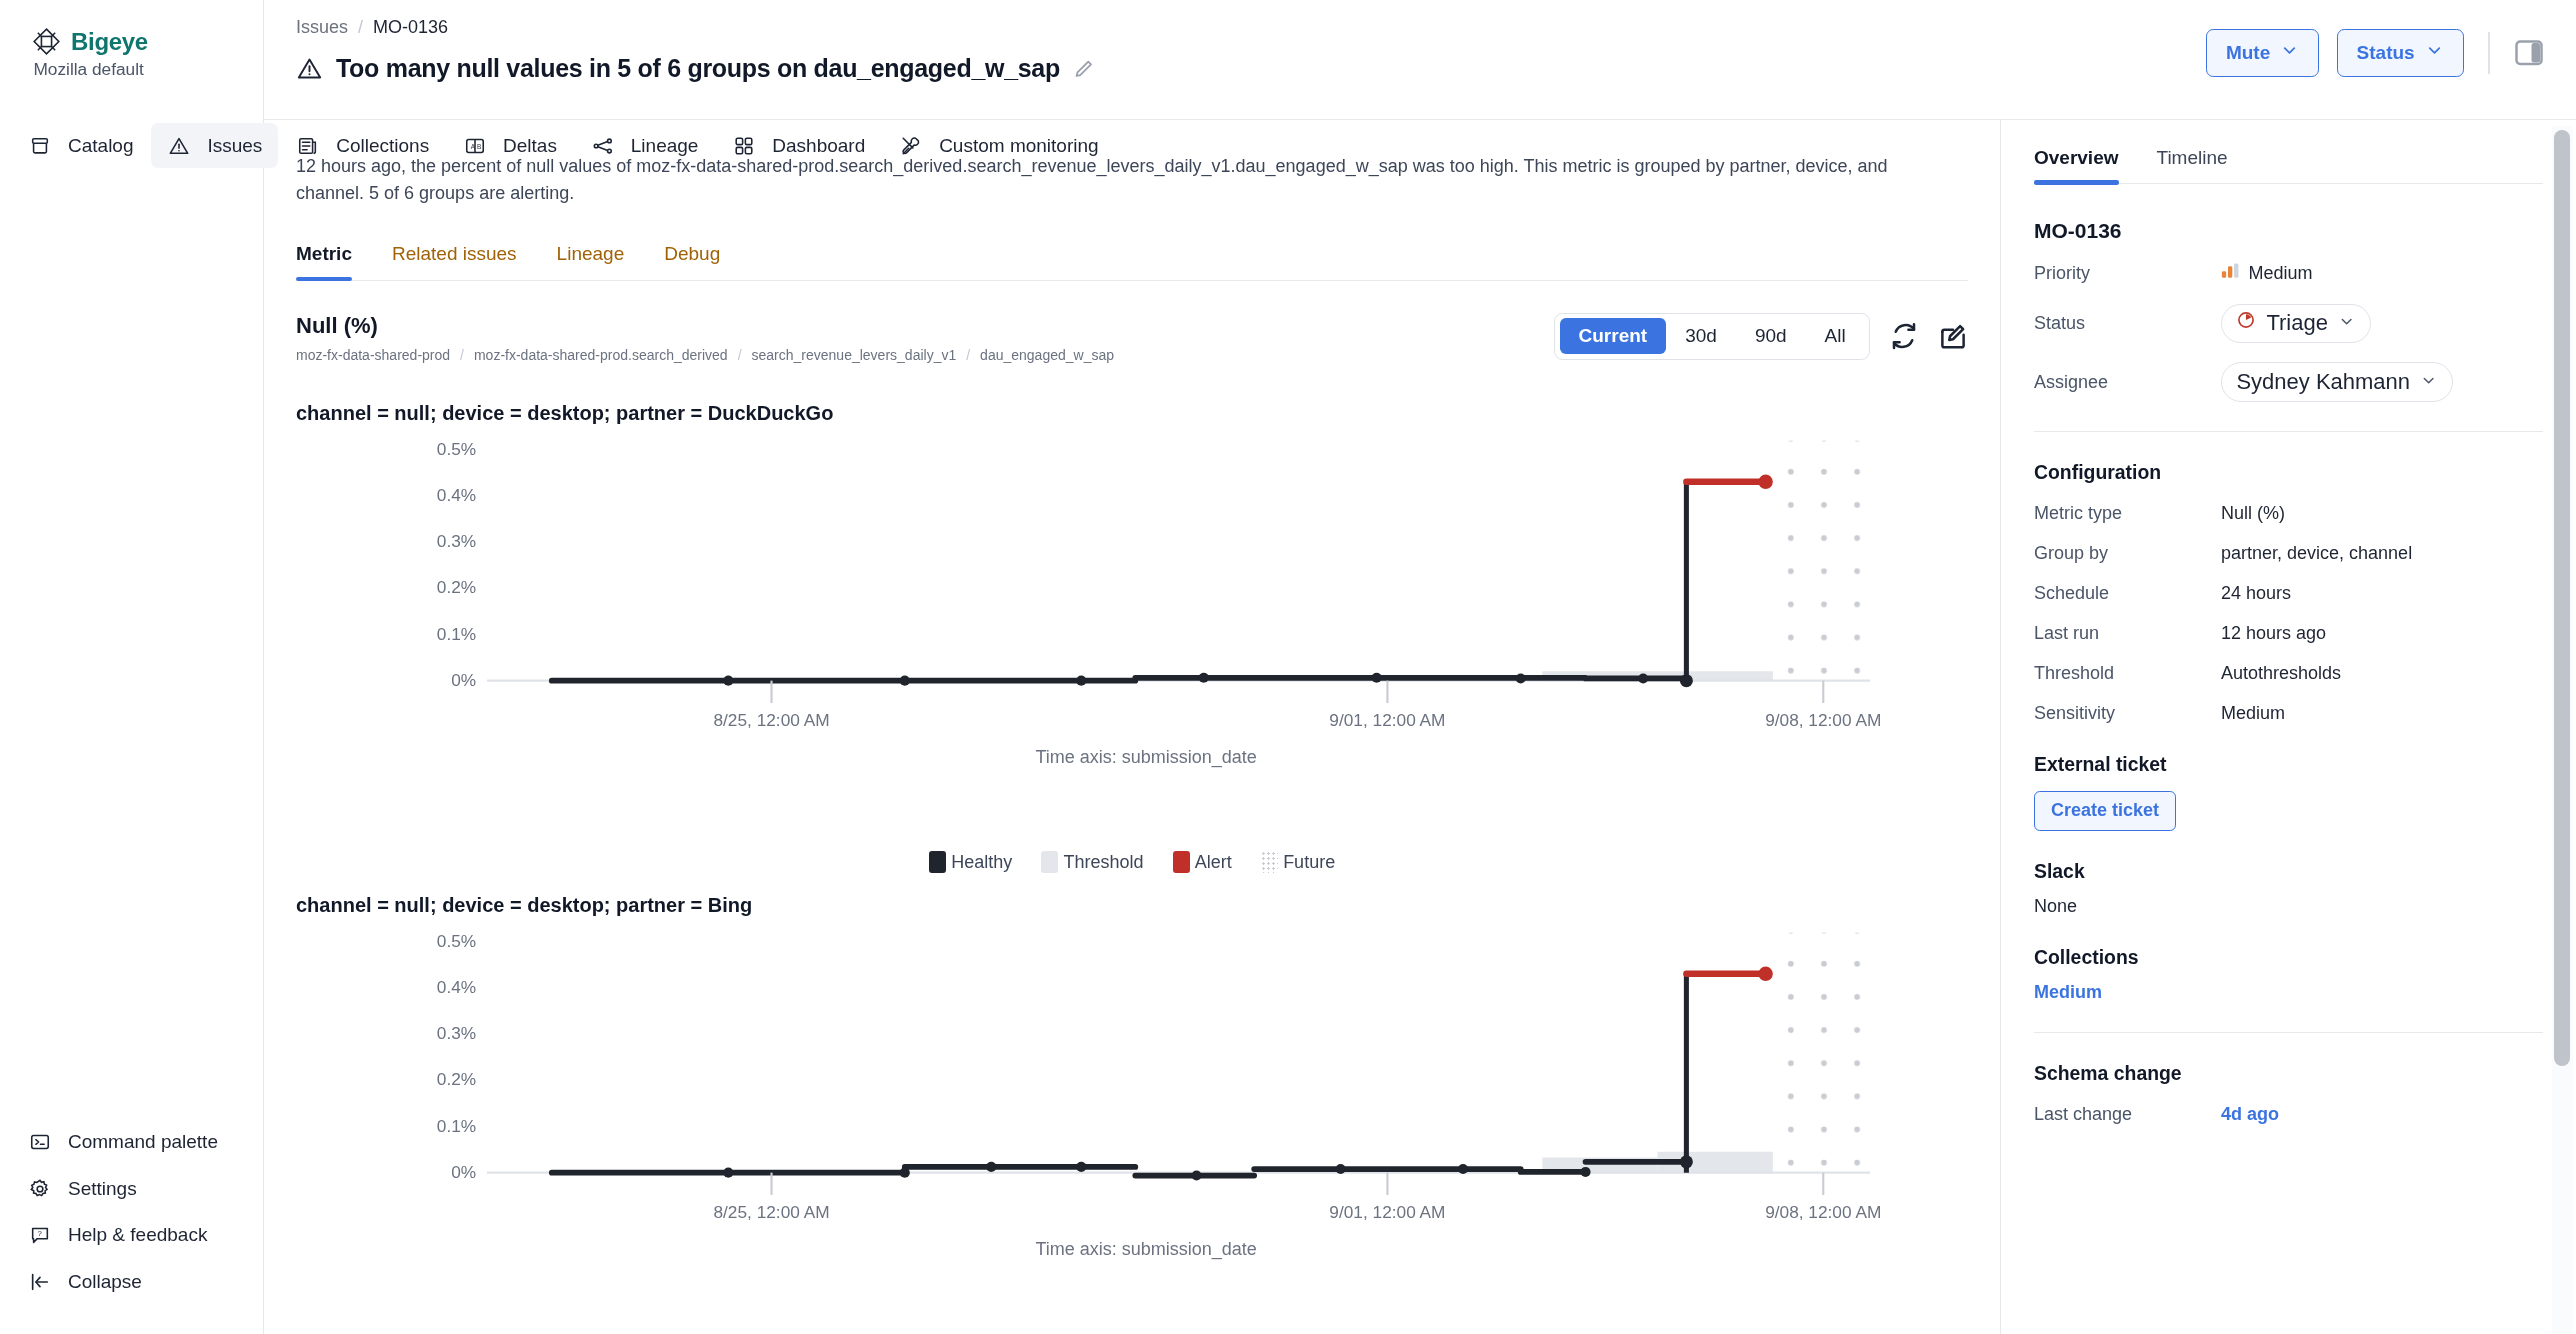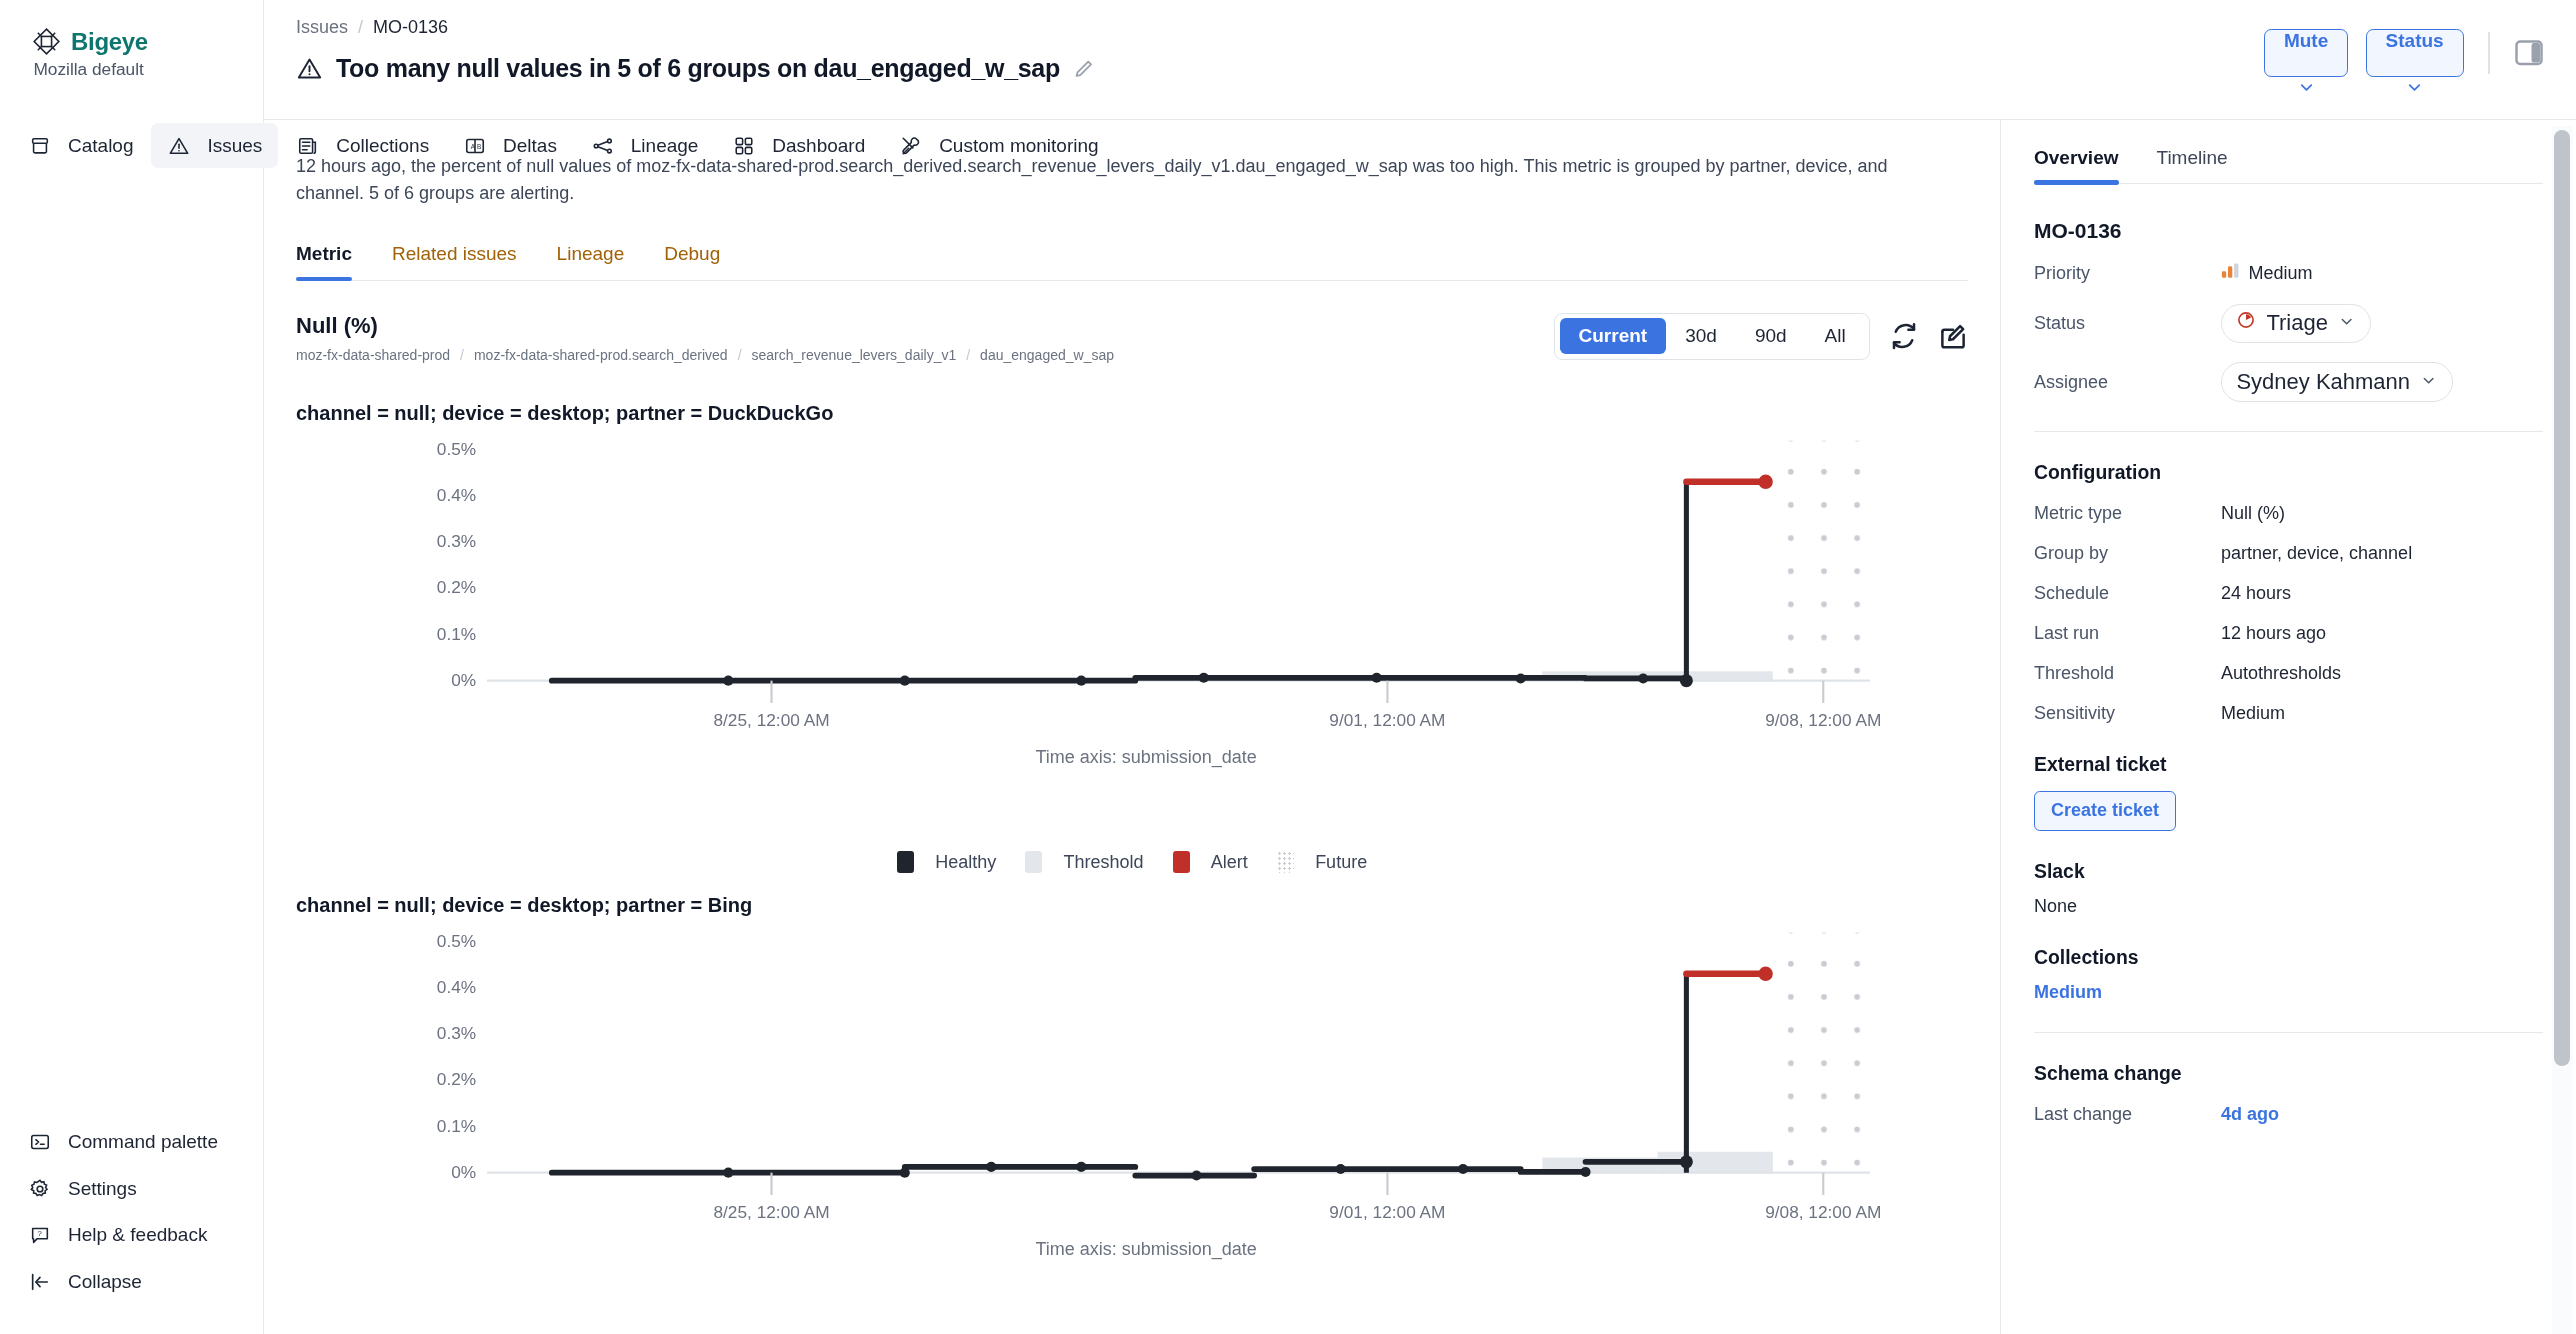--- a/index.html
+++ b/index.html
@@ -53,25 +53,25 @@
   .crumb-link { color: #6b7280; cursor: pointer; }
   .crumb-sep { color: #c3c8d0; }
   .crumb-cur { color: #1d2433; }
   .title-row { display: flex; align-items: center; gap: 13px; margin-top: 16px; }
   .title-warn { width: 27px; height: 27px; flex:0 0 27px; }
   .page-title { font-size: 25px; font-weight: 700; letter-spacing: -0.3px; color: #111827; }
   .title-edit { width: 21.6px; height: 21.6px; flex:0 0 21.6px; cursor: pointer; }
 
   .topbar-actions { display: flex; align-items: center; gap: 17.3px; padding-top: 11.5px; }
   .btn-outline {
-    display: flex; align-items: center; gap: 26px;
+    display: flex; align-items: center; gap: 10px;
     height: 48px; padding: 0 19px;
     border: 1.4px solid #3b74e0; border-radius: 7.2px;
     background: #f2f6fe; color: #3b74e0;
-    font-size: 19px; font-weight: 700; cursor: pointer; flex-direction: column;
+    font-size: 19px; font-weight: 700; cursor: pointer;
   }
   .vsep { width: 1.4px; height: 42px; background: #dfe3e8; margin: 0 7.2px; }
   .panel-toggle { width: 30px; height: 27px; cursor: pointer; }
 
   .content { flex: 1 1 auto; display: flex; min-height: 0; }
 
   
   .center { flex: 1 1 auto; min-width: 0; overflow: hidden; position: relative; }
   .center-inner { padding: 33px 32px 0 32px; }
   .desc { font-size: 18px; line-height: 1.48; color: #3d4658; max-width: 1657px; }
@@ -103,21 +103,21 @@
     font-size: 19px; padding: 7.2px 19px; border-radius: 5.8px; cursor: pointer; color: #1d2433;
   }
   .seg-btn.active { background: #3b74e0; color: #fff; font-weight: 700; }
   .icon-btn { width: 30px; height: 30px; cursor: pointer; }
 
   .charts { margin-top: 39px; }
   .chart-block { margin-bottom: 21.6px; }
   .chart-caption { font-size: 20px; font-weight: 700; color: #111827; margin-bottom: 10px; }
   .chart-svg { display: block; width: 1657px; height: 389px; }
   .legend { display: flex; justify-content: center; align-items: center; gap: 29px; margin-top: 27px; font-size: 18px; color: #3d4658; }
-  .legend-item { display: flex; align-items: center; gap: 21px; }
+  .legend-item { display: flex; align-items: center; gap: 5px; }
   .swatch { width: 17.3px; height: 21.6px; border-radius: 2.9px; display:inline-block; }
 
   
   .rightpanel {
     width: 576px; flex: 0 0 576px;
     border-left: 1.4px solid #e6e8eb;
     padding: 27px 33px 0 33px;
     position: relative; overflow: hidden;
   }
   .rp-tabs { display: flex; gap: 0; border-bottom: 1.4px solid #e6e8eb; }

